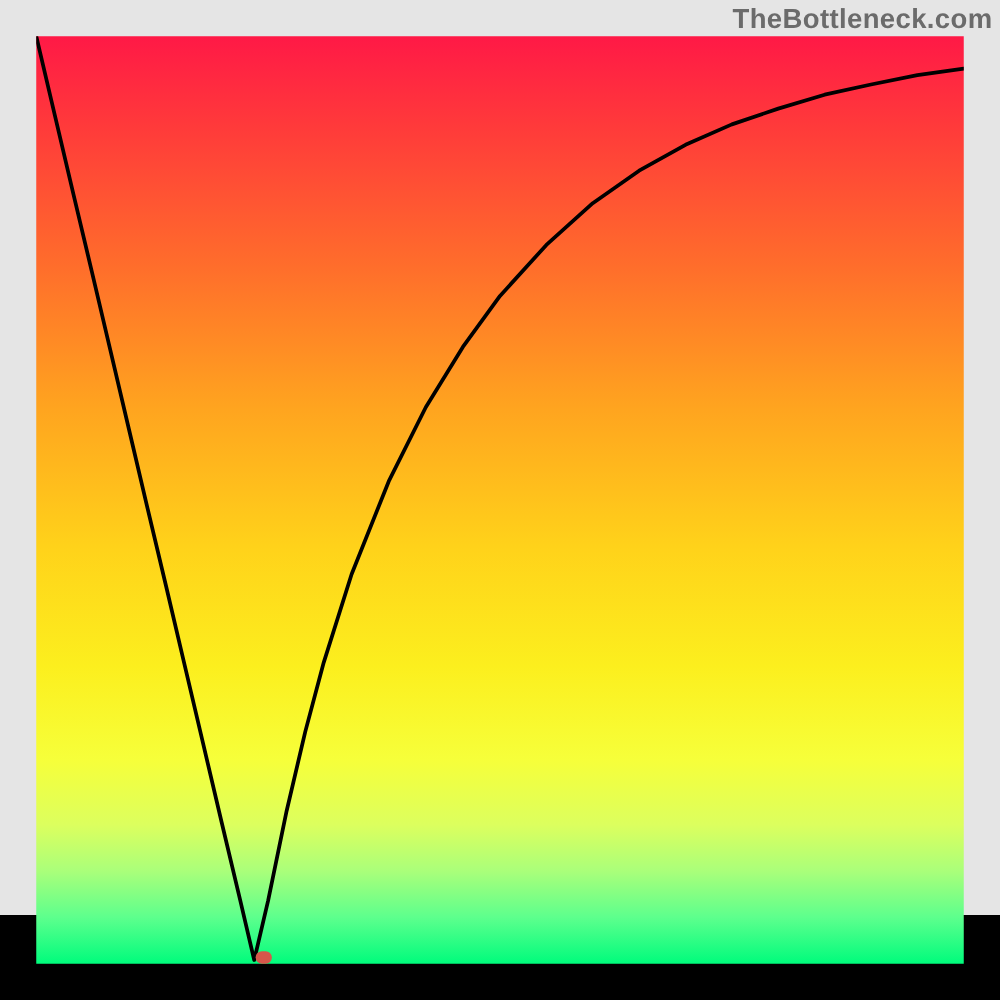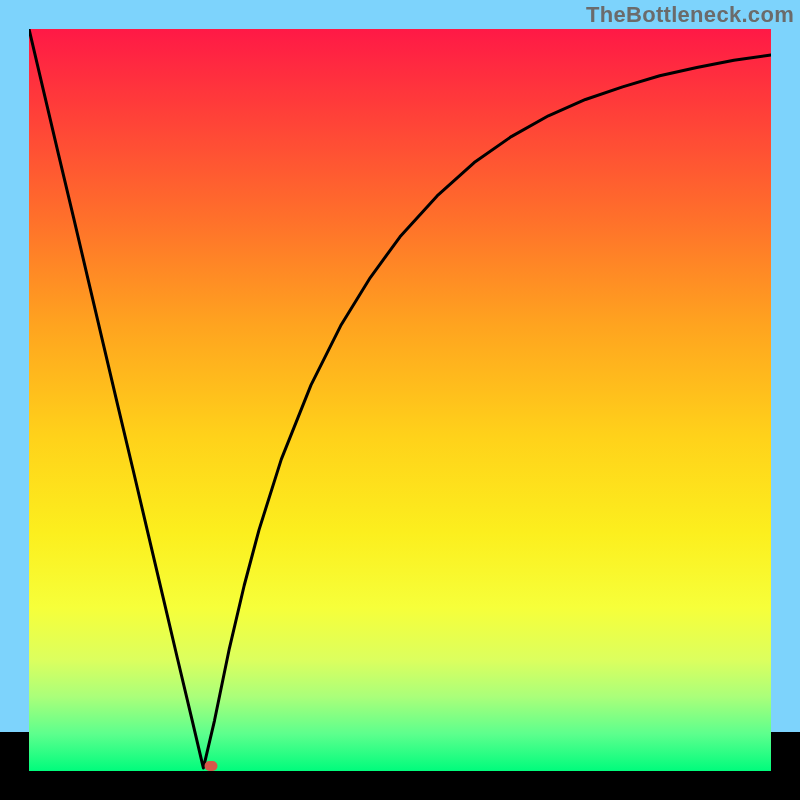--- a/index.html
+++ b/index.html
@@ -7,21 +7,21 @@
     padding: 0;
     width: 800px;
     height: 800px;
     background: #000;
     overflow: hidden;
   }
   .outer {
     position: relative;
     width: 800px;
     height: 732px;
-    background: #7dd3fc;
+    background: #e5e5e5;
   }
   .plot-area {
     position: absolute;
     left: 29px;
     top: 29px;
     width: 742px;
     height: 742px;
     background: linear-gradient(to bottom,
       #ff1946 0%,
       #ff3b3a 10%,

